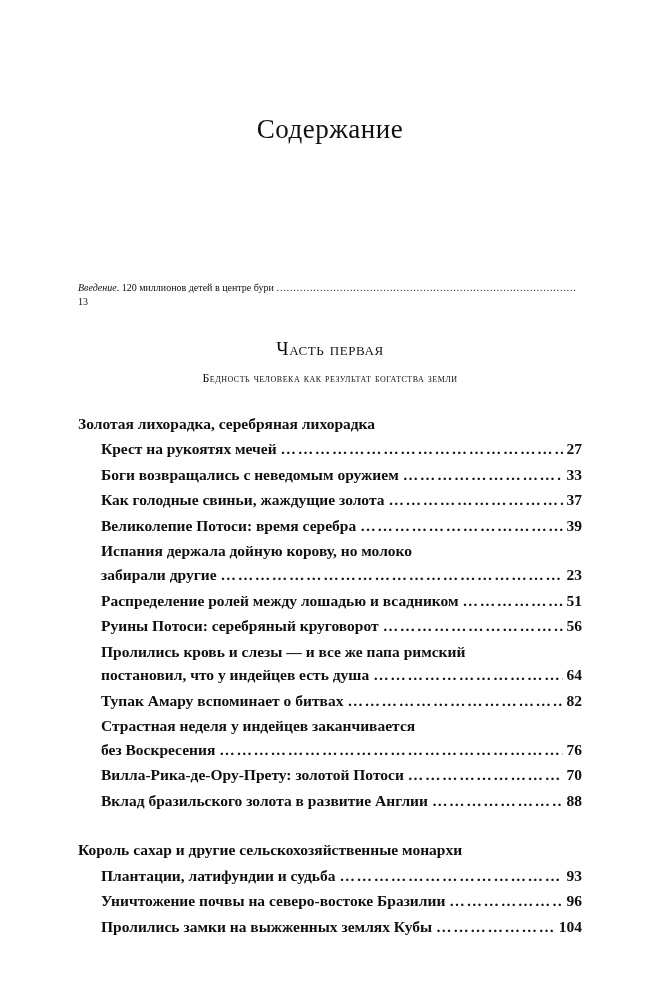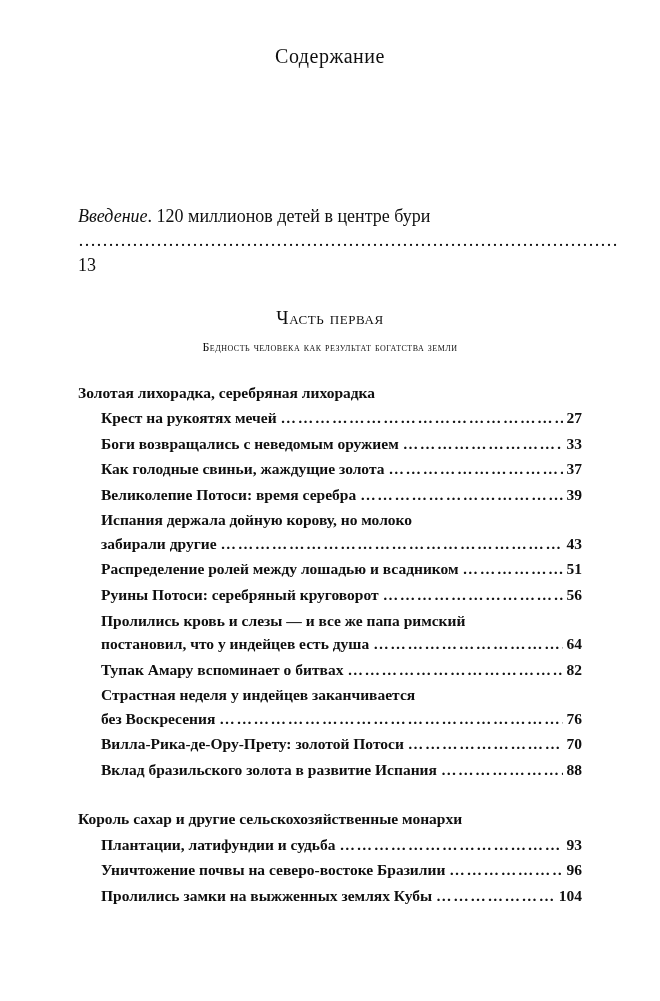--- a/index.html
+++ b/index.html
@@ -16,28 +16,28 @@
   }
   .page {
     position: relative;
     width: 660px;
     height: 1001px;
     box-sizing: border-box;
     padding: 0 78px;
   }
   .toc-title {
     text-align: center;
-    font-size: 20px;
+    font-size: 27px;
     letter-spacing: 0.5px;
-    margin-top: 45px;
+    margin-top: 114px;
     font-weight: normal;
   }
   .intro-line {
     margin-top: 136px;
-    font-size: 18px;
+    font-size: 10px;
     line-height: 1.35;
   }
   .intro-line .ital {
     font-style: italic;
   }
   .part-block {
     margin-top: 30px;
     text-align: center;
   }
   .part-label {
@@ -154,21 +154,21 @@
         <span class="leader">………………………………………………………………………………</span>
         <span class="page-num">39</span>
       </div>
     </div>
 
     <div class="entry">
       <span class="wrapline">Испания держала дойную корову, но молоко</span>
       <div class="row">
         <span class="label">забирали другие</span>
         <span class="leader">………………………………………………………………………………</span>
-        <span class="page-num">43</span>
+        <span class="page-num">23</span>
       </div>
     </div>
 
     <div class="entry">
       <div class="row">
         <span class="label">Распределение ролей между лошадью и всадником</span>
         <span class="leader">………………………………………………………………………………</span>
         <span class="page-num">51</span>
       </div>
     </div>
@@ -210,21 +210,21 @@
     <div class="entry">
       <div class="row">
         <span class="label">Вилла-Рика-де-Ору-Прету: золотой Потоси</span>
         <span class="leader">………………………………………………………………………………</span>
         <span class="page-num">70</span>
       </div>
     </div>
 
     <div class="entry">
       <div class="row">
-        <span class="label">Вклад бразильского золота в развитие Испания</span>
+        <span class="label">Вклад бразильского золота в развитие Англии</span>
         <span class="leader">………………………………………………………………………………</span>
         <span class="page-num">88</span>
       </div>
     </div>
   </div>
 
   <div class="section">
     <div class="section-head">Король сахар и другие сельскохозяйственные монархи</div>
 
     <div class="entry">

